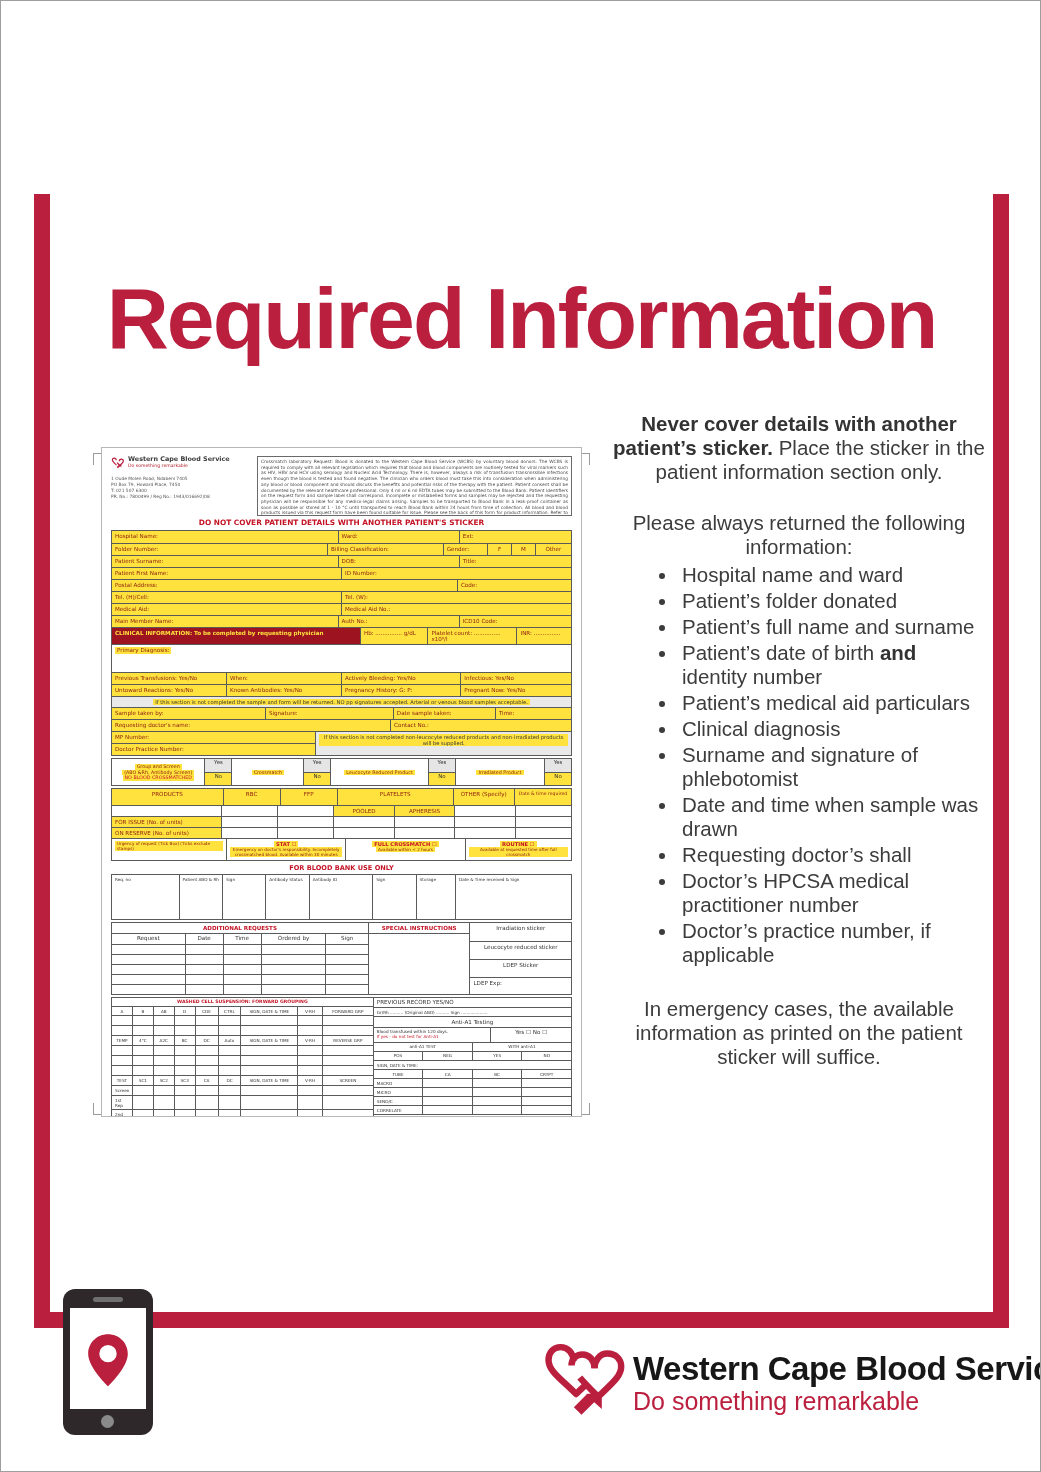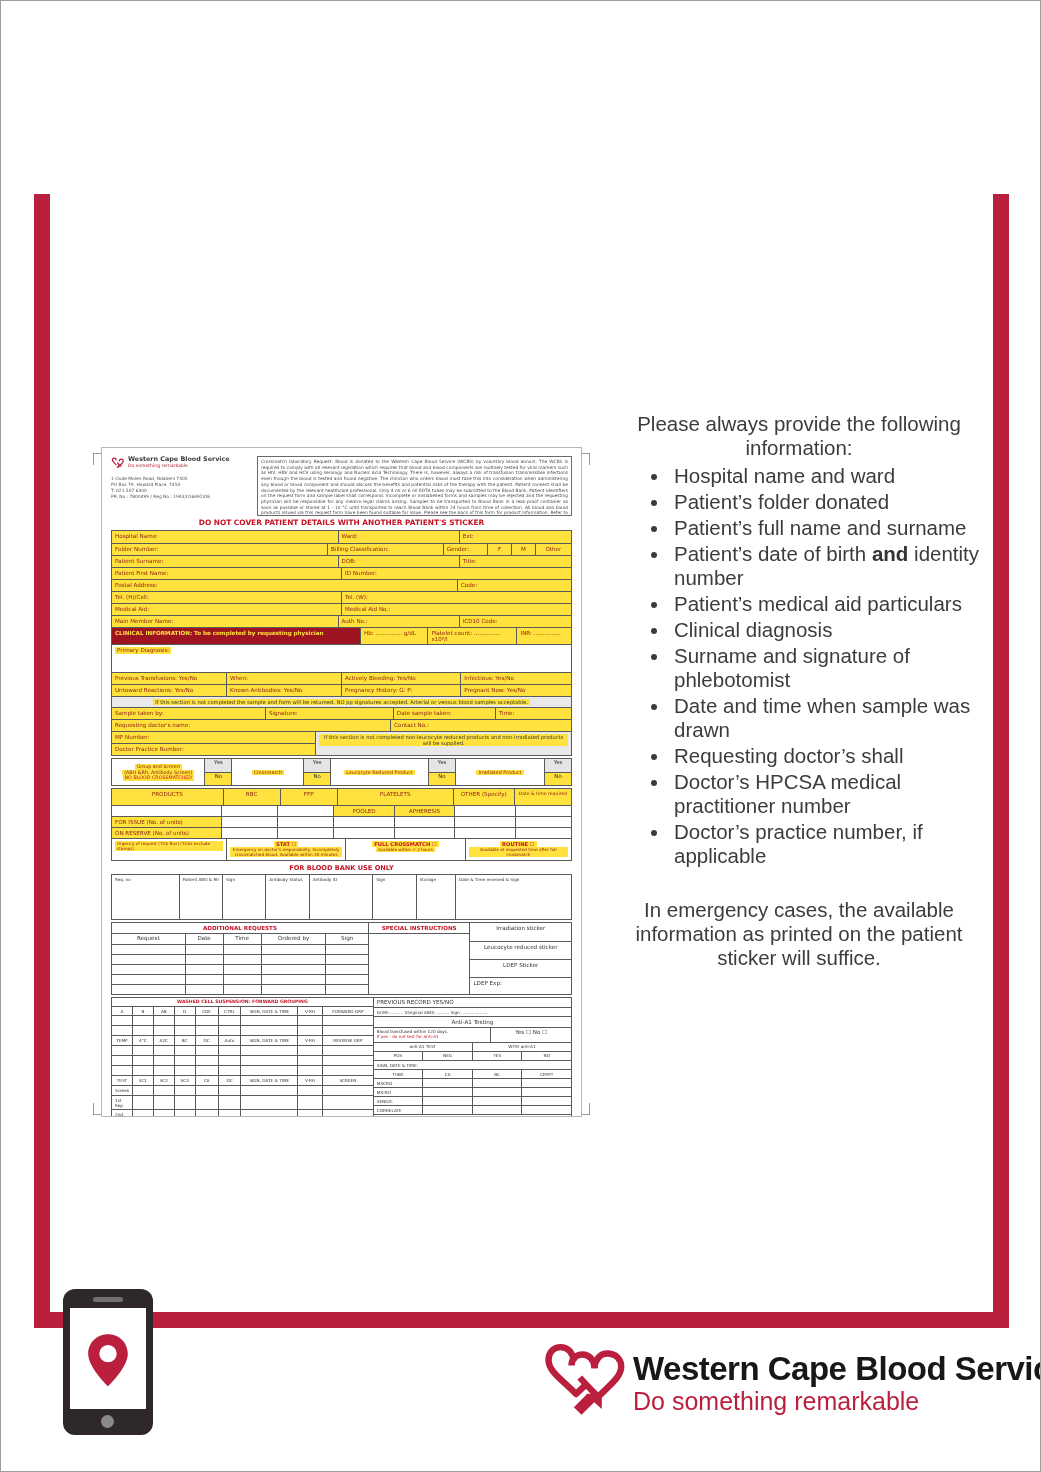--- a/index.html
+++ b/index.html
@@ -24,21 +24,21 @@
   .frame-b{left:33px;top:1311px;width:975px;height:16px}
 
   .big-heading{position:absolute;left:49px;top:268px;width:943px;margin:0;text-align:center;
                color:var(--red);font-size:86px;font-weight:bold;letter-spacing:-2px}
 
   
   .rc{position:absolute;left:607px;top:411px;width:382px;color:var(--ink);font-size:20.5px;line-height:1.17}
   .rc p{margin:0 0 27px;text-align:center}
   .rc p.tight{margin-bottom:4px}
   .rc ul{margin:0 0 30px 62px;padding:0}
-  .rc li{margin:2px 0;padding-left:4px;text-align:left}
+  .rc li{margin:2px 8px;padding-left:4px;text-align:left}
   .rc b{color:#333}
 
   
   .phone{position:absolute;left:62px;top:1288px;width:90px;height:146px;background:#2e282b;border-radius:12px;z-index:5}
   .phone .screen{position:absolute;left:7px;top:19px;right:7px;bottom:26px;background:#fff}
   .phone .speaker{position:absolute;left:50%;top:8px;width:30px;height:5px;margin-left:-15px;background:#6f6f6f;border-radius:3px}
   .phone .home{position:absolute;left:50%;bottom:7px;width:13px;height:13px;margin-left:-7px;background:#8a8a8a;border-radius:50%}
   .phone svg{position:absolute;left:50%;top:50%;width:58px;height:58px;transform:translate(-50%,-54%)}
   .dl-block{position:absolute;left:166px;top:1347px;line-height:1.2}
   .dl-1{color:var(--red);font-size:27px;font-weight:bold}
@@ -87,20 +87,21 @@
 </head>
 <body>
 
 <div class="page">
 
 
   <div class="frame-l"></div>
   <div class="frame-r"></div>
   <div class="frame-b"></div>
 
+  <h2 class="big-heading">Required Information</h2>
 
   <div class="crop tl"></div>
   <div class="crop tr"></div>
   <div class="crop bl"></div>
   <div class="crop br"></div>
 
   <div class="fs" id="form-body">
       <div class="f-hdr">
         <div class="f-logo">
           <div class="f-logo-top">
@@ -574,21 +575,22 @@
             </div>
             <div class="trow" style="min-height: 8px;">
               <div class="tcell blk micro" style="flex: 100 1 0px;">SIGN, DATE &amp; TIME:</div>
             </div>
           </div>
         </div>
       </div>
     </div>
 
   <div class="rc">
-    <p class="tight">Please always provide the following information:</p>
+    <p id="sticker-rule"><b>Never cover details with another patient’s sticker.</b> Place the sticker in the patient information section only.</p>
+    <p class="tight">Please always returned the following information:</p>
     <ul id="bullets1">
         <li>Hospital name and ward</li>
         <li>Patient’s folder donated</li>
         <li>Patient’s full name and surname</li>
         <li>Patient’s date of birth <b>and</b> identity number</li>
         <li>Patient’s medical aid particulars</li>
         <li>Clinical diagnosis</li>
         <li>Surname and signature of phlebotomist</li>
         <li>Date and time when sample was drawn</li>
         <li>Requesting doctor’s shall</li>

